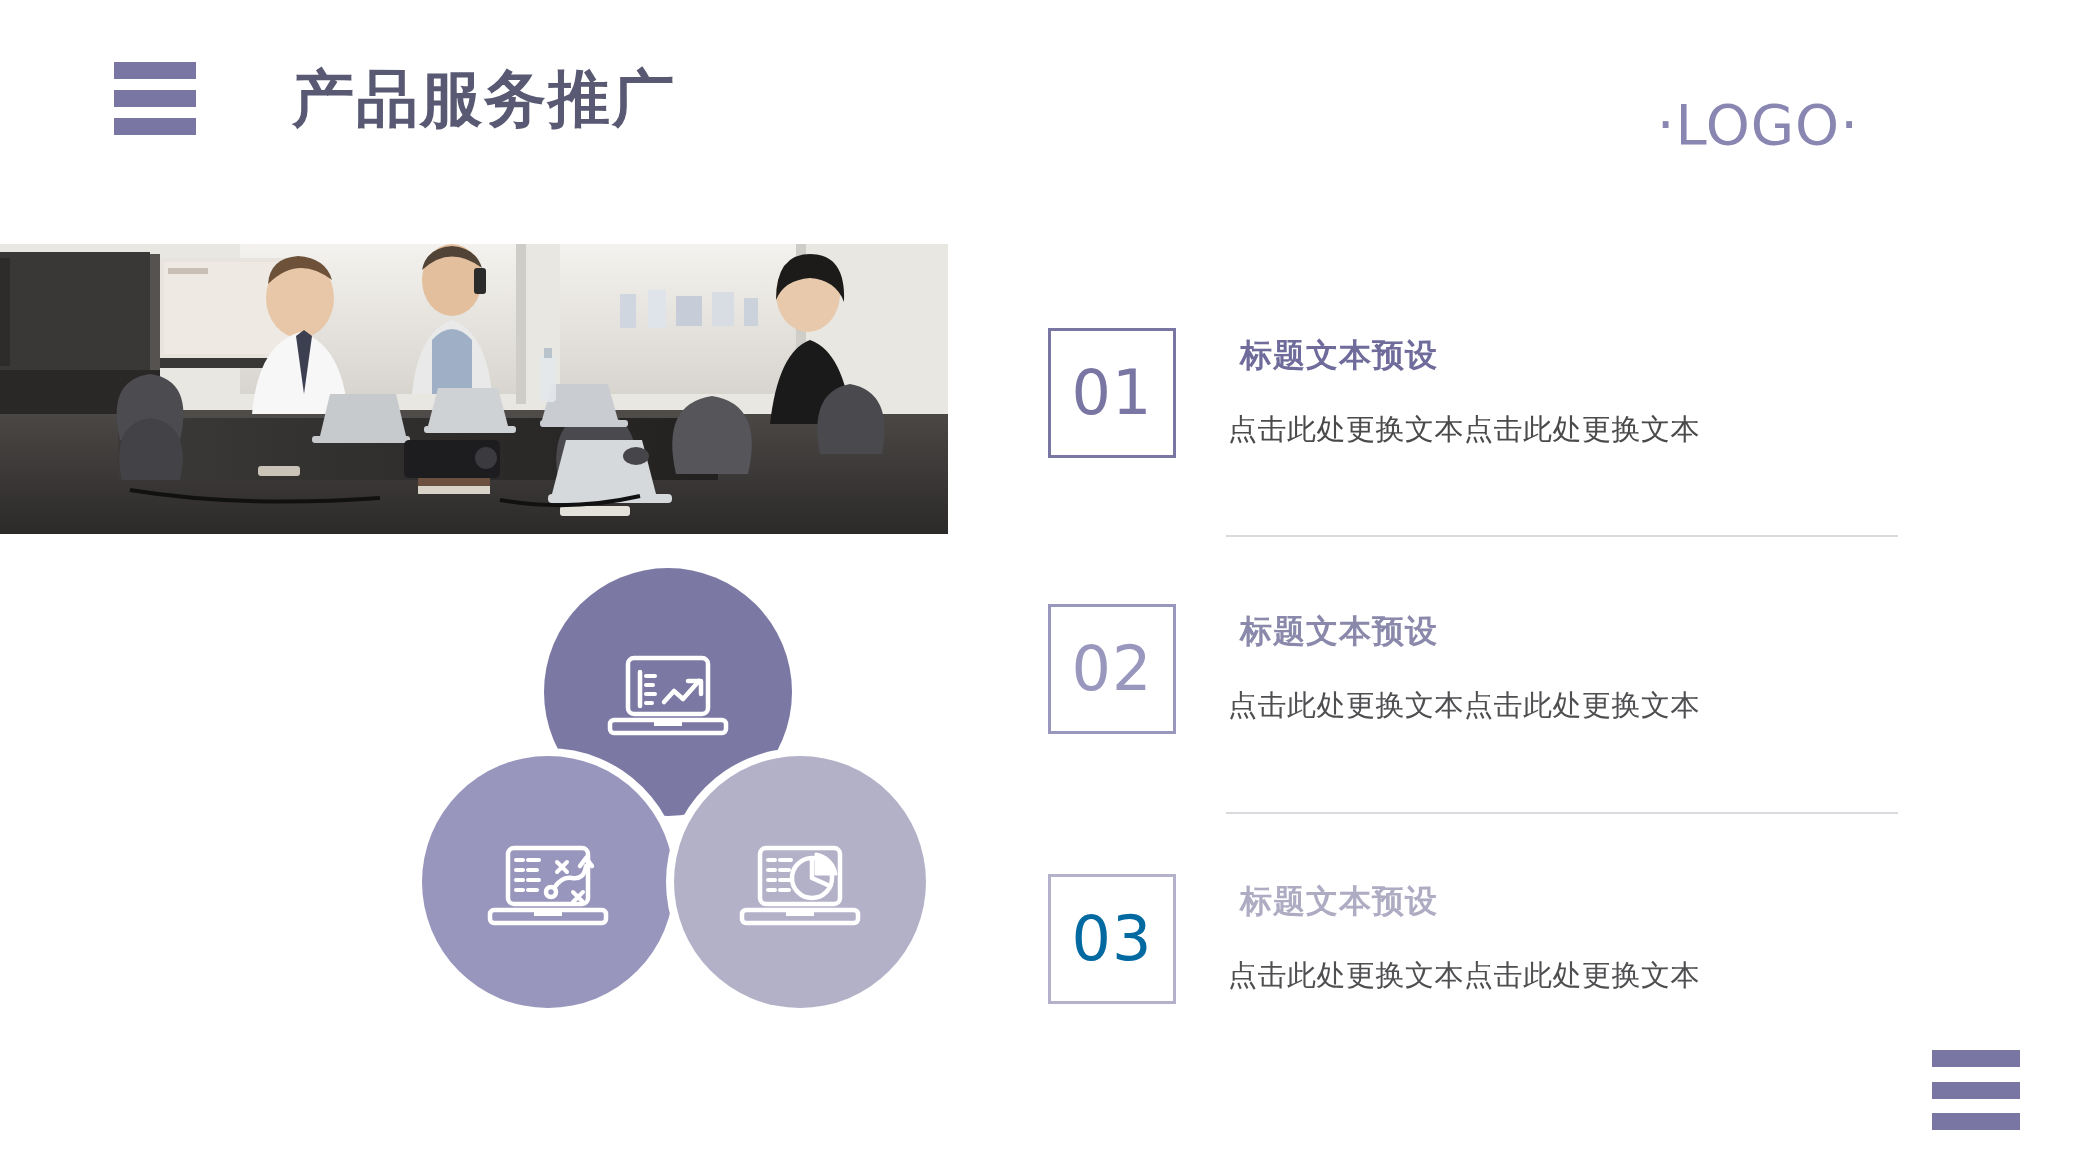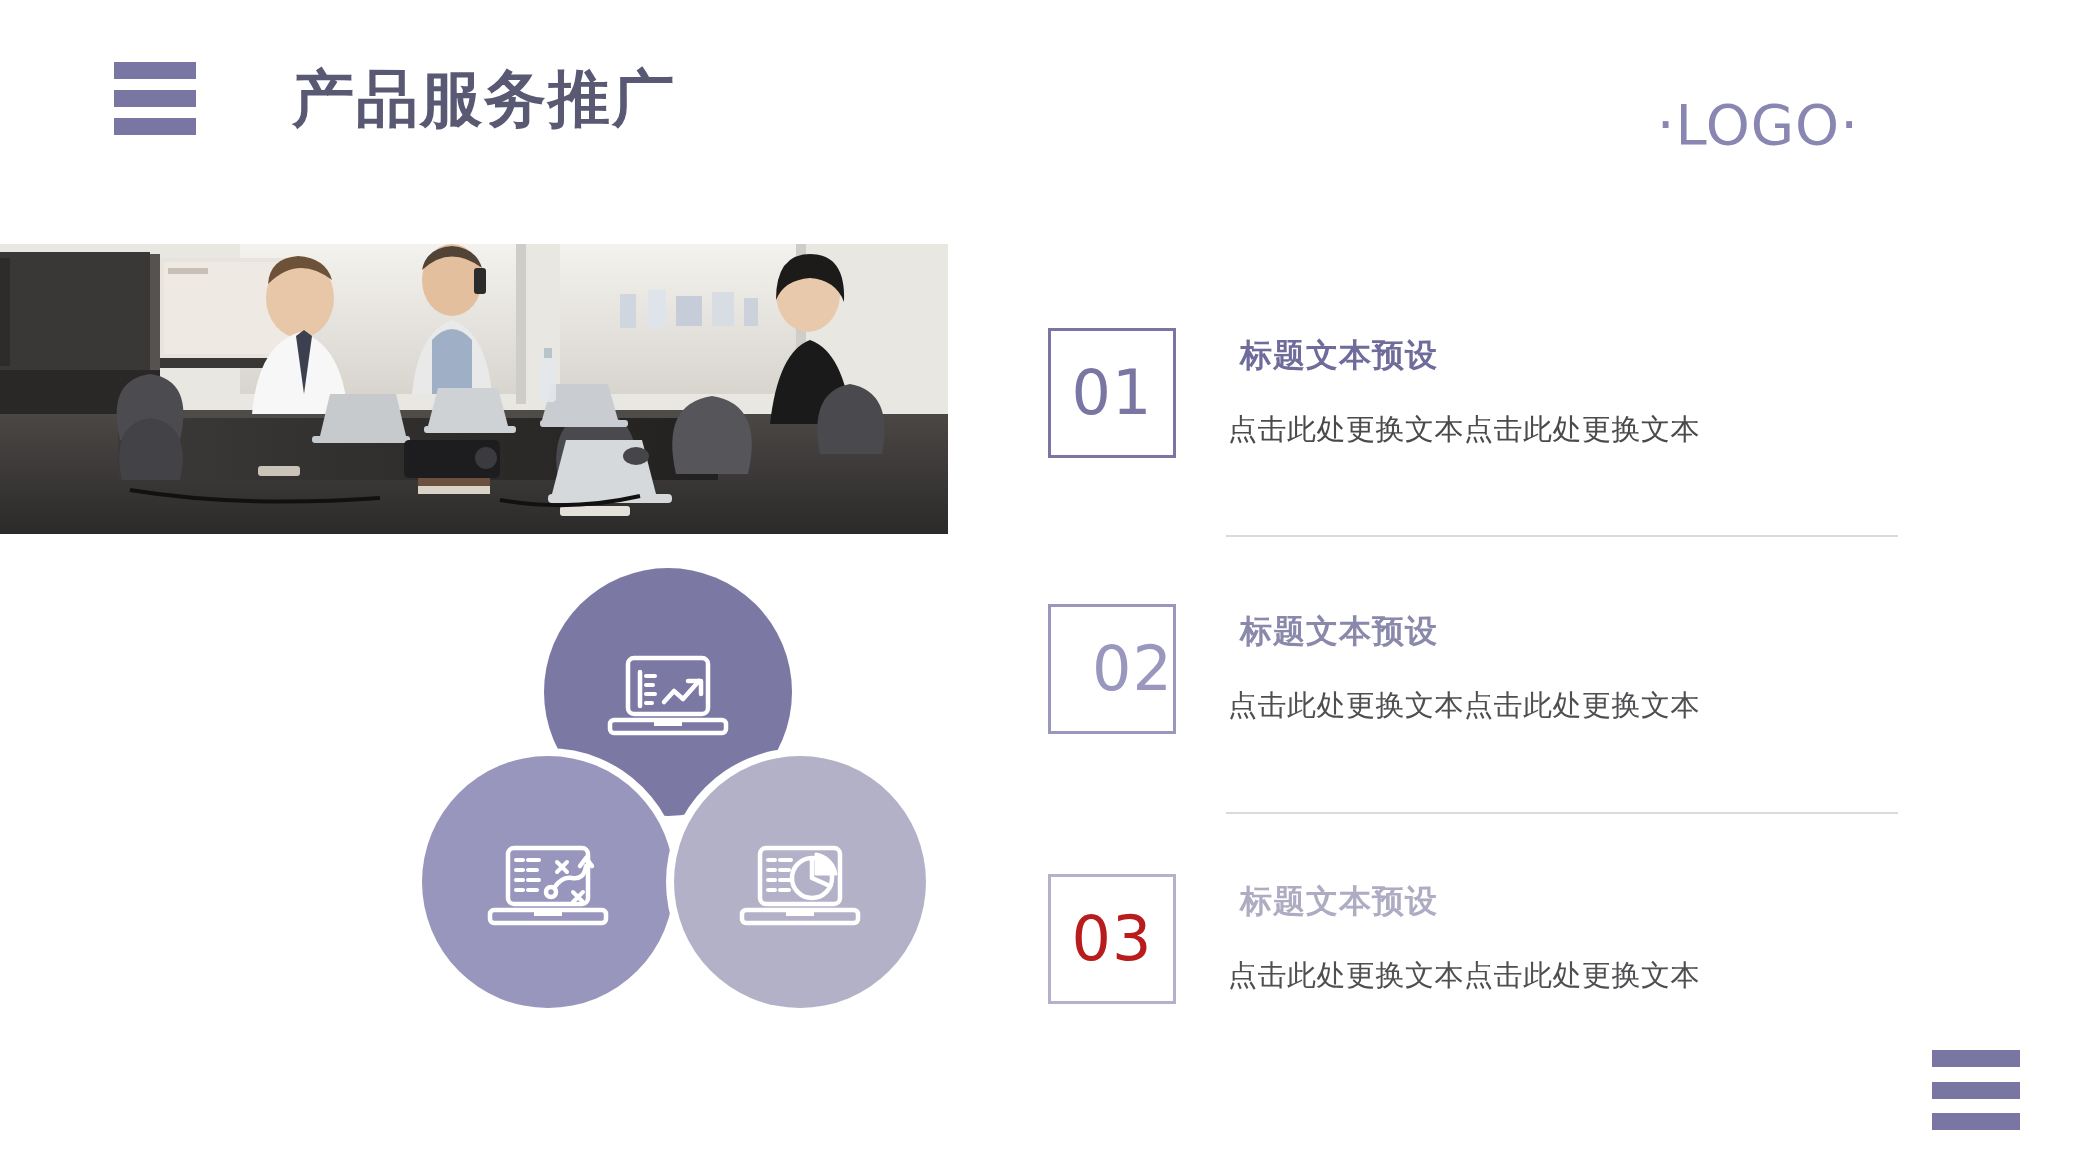--- a/index.html
+++ b/index.html
@@ -116,27 +116,27 @@
     position: absolute;
     left: 178px;
     width: 672px;
     height: 2px;
     background: #d9d9de;
   }
   .divider.d0 { top: 215px; }
   .divider.d1 { top: 492px; }
 
   
-  .item.i1 .num-box { border-color: #9a97be; justify-content: flex-end; }
+  .item.i1 .num-box { border-color: #9a97be; }
   .item.i1 .num      { color: #9a97be; }
   .item.i1 .item-title { color: #8a88ab; }
   .item.i1 .item-desc  { color: #4f4f52; }
 
   .item.i2 .num-box { border-color: #b4b2cb; }
-  .item.i2 .num      { color: #b91c1c; }
+  .item.i2 .num      { color: #0369a1; }
   .item.i2 .item-title { color: #aeacc2; }
   .item.i2 .item-desc  { color: #4f4f52; }
 
   
   .footer-burger {
     position: absolute;
     left: 1932px; top: 1050px;
     width: 88px; height: 80px;
     display: flex; flex-direction: column; justify-content: space-between;
   }

